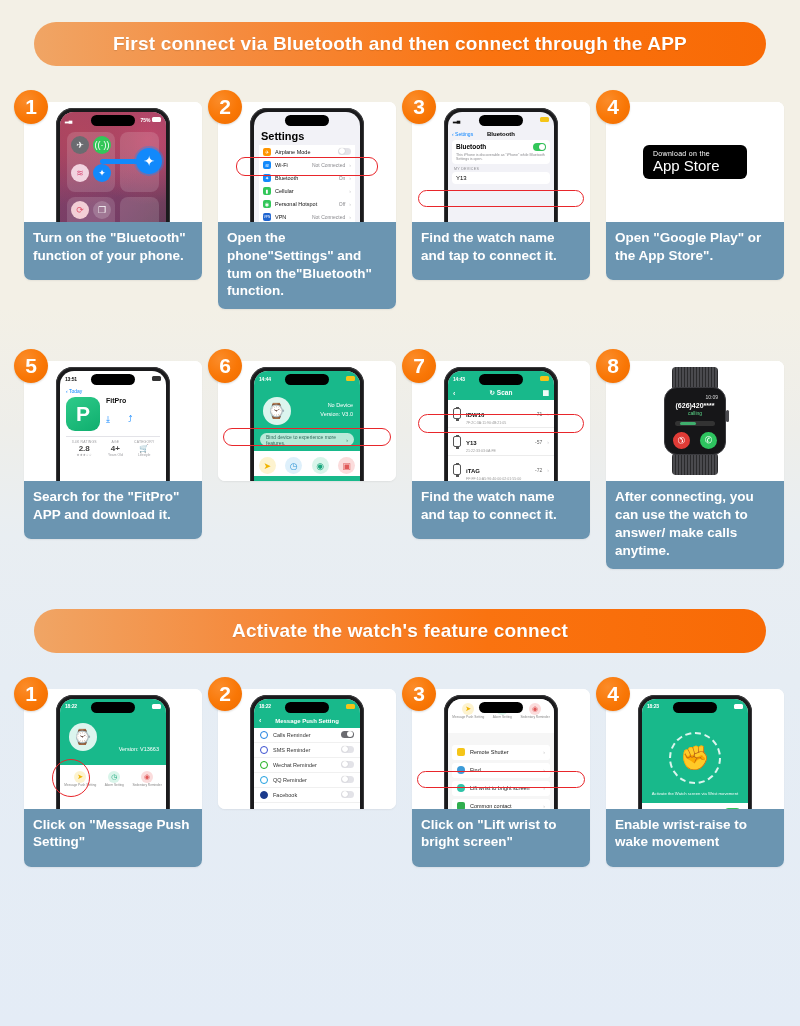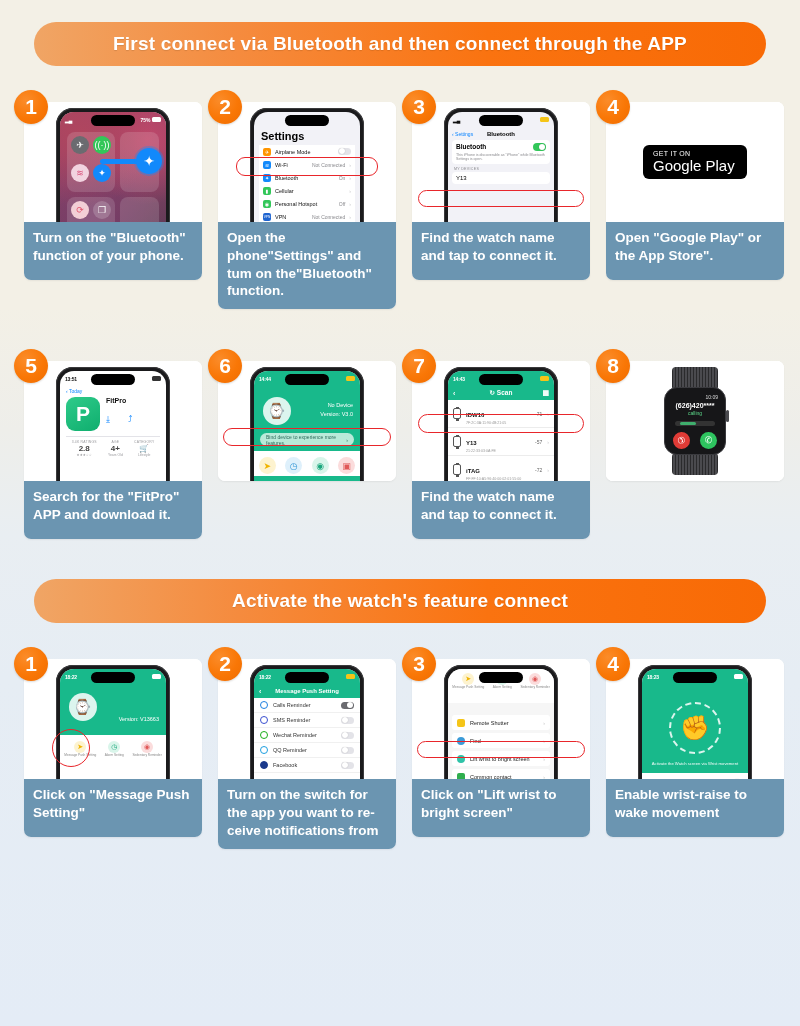--- a/index.html
+++ b/index.html
@@ -410,22 +410,22 @@
         <div class="caption">Find the watch name and tap to connect it.</div>
       </div>
     </div>
 
     <div class="card">
       <div class="badge">4</div>
       <div class="card-inner">
         <div class="shot">
           <div class="stores">
             <div class="storebtn">
-              <span class="small">GET IT ON</span>
-              <span class="big">Google Play</span>
+              <span class="small">Download on the</span>
+              <span class="big">App Store</span>
             </div>
           </div>
         </div>
         <div class="caption">Open "Google Play" or the App Store".</div>
       </div>
     </div>
   </div>
 
   <div class="spacer-b"></div>
 
@@ -594,20 +594,21 @@
                   </div>
                 <div class="wbtns">
                   <div class="wbtn red">✆</div>
                   <div class="wbtn grn">✆</div>
                 </div>
               </div>
               <div class="band"></div>
             </div>
           </div>
         </div>
+        <div class="caption tall">After connecting, you can use the watch to answer/ make calls anytime.</div>
       </div>
     </div>
   </div>
 
   <div class="spacer-b"></div>
 
   <div class="banner narrow">Activate the watch's feature connect</div>
 
   <div class="spacer-c"></div>
 
@@ -696,21 +697,20 @@
                 </div>
                 <div class="mp-row">
                   <span class="mp-ico" style="border-color:#1b3a8c;background:#1b3a8c"></span>
                   <span class="mp-lbl">Facebook</span>
                   <span class="sw"></span>
                 </div>
               </div>
             </div>
           </div>
         </div>
-        <div class="caption tall">Turn on the switch for the app you want to re-ceive notifications from</div>
       </div>
     </div>
 
     <div class="card">
       <div class="badge">3</div>
       <div class="card-inner">
         <div class="shot">
           <div class="phone">
             <div class="screen" style="background:#f6f6f6;">
               <div class="notch"></div>

